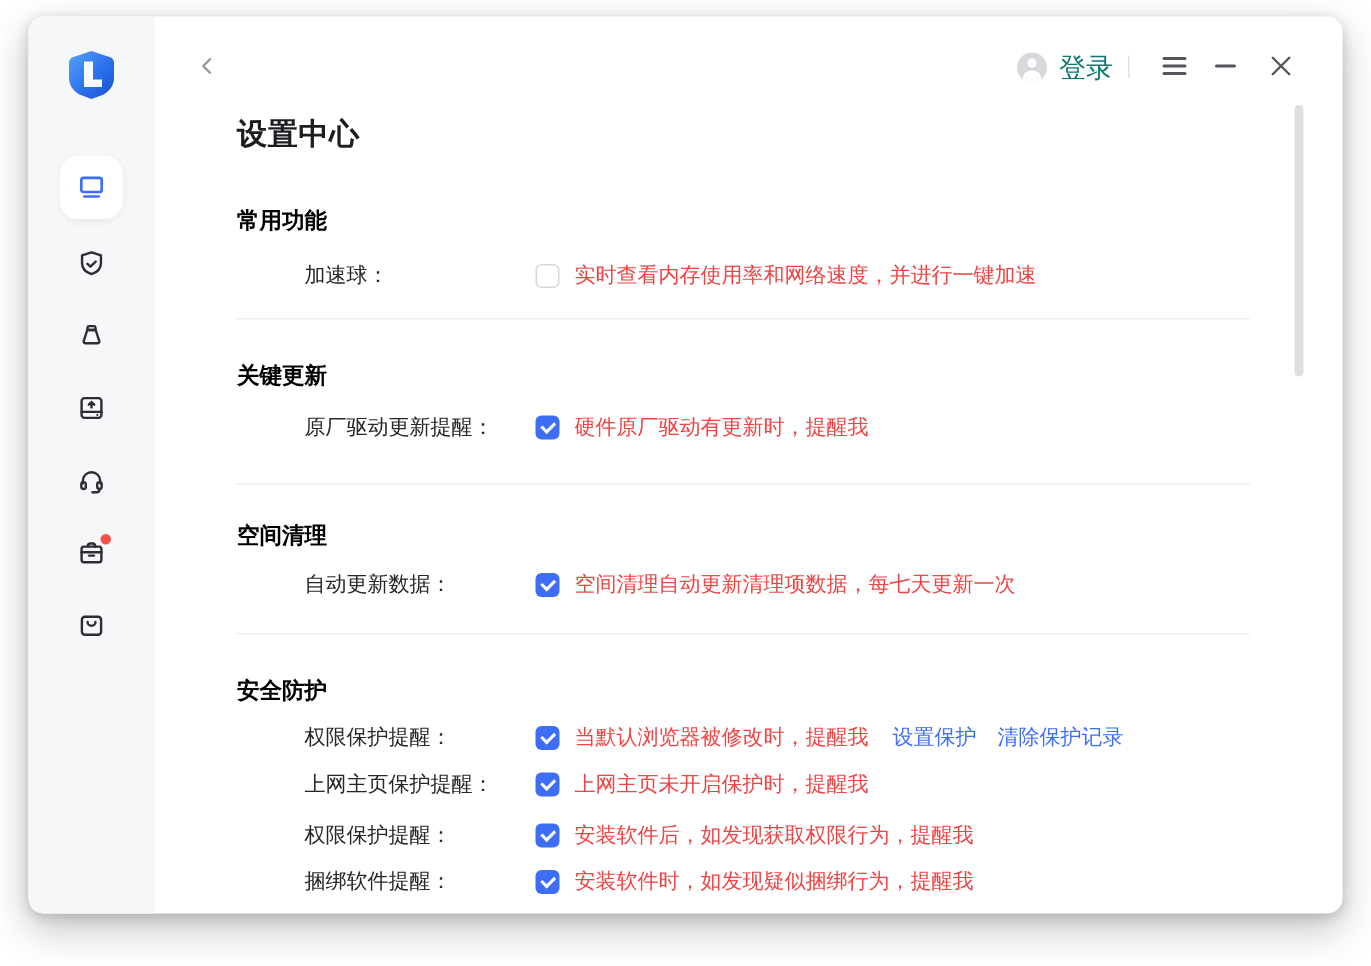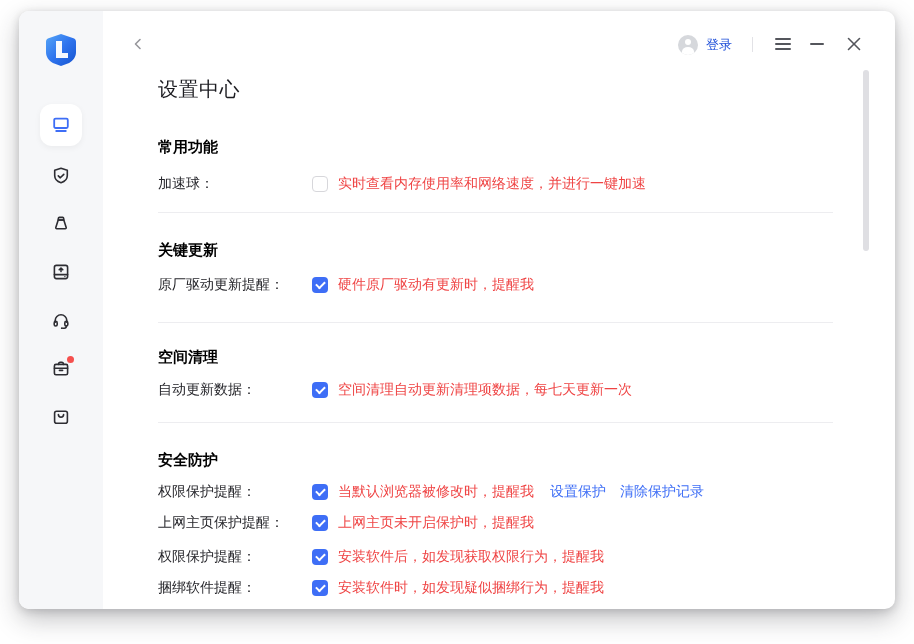--- a/index.html
+++ b/index.html
@@ -28,37 +28,37 @@
   .back-btn { position:absolute; left:110px; top:24px; width:18px; height:18px;
               display:flex; align-items:center; justify-content:center; cursor:pointer; }
   .login { position:absolute; left:659px; top:23px; height:21px; display:flex;
            align-items:center; gap:8px; cursor:pointer; }
   .avatar { width:20px; height:20px; border-radius:50%; background:#d6d8dc;
             position:relative; overflow:hidden; }
   .avatar::before { content:""; position:absolute; left:7px; top:4px; width:6px; height:6px;
                     border-radius:50%; background:#fff; }
   .avatar::after { content:""; position:absolute; left:4px; top:12px; width:12px; height:9px;
                    border-radius:50% 50% 0 0; background:#fff; }
-  .login-label { font-size:13px; color:#1d4ed8; }
+  .login-label { font-size:18px; color:#0f766e; }
   .tb-sep { position:absolute; left:733px; top:26px; width:1px; height:15px; background:#e2e2e6; }
   .menu-btn { position:absolute; left:756px; top:26px; width:16px; height:14px; cursor:pointer;
               display:flex; flex-direction:column; justify-content:space-between; padding:1px 0; }
   .menu-btn i { display:block; height:2px; background:#54565c; border-radius:1px; }
   .min-btn { position:absolute; left:791px; top:25px; width:16px; height:16px; cursor:pointer;
              display:flex; align-items:center; }
   .min-btn i { display:block; width:14px; height:2px; background:#54565c; border-radius:1px; }
   .close-btn { position:absolute; left:827px; top:25px; width:16px; height:16px; cursor:pointer; }
 
   
-  .page-title { position:absolute; left:139px; top:65px; font-size:20px; font-weight:400;
+  .page-title { position:absolute; left:139px; top:65px; font-size:20px; font-weight:700;
                 color:#1c1c21; letter-spacing:.5px; }
   .sec-heading { position:absolute; left:139px; font-size:15px; font-weight:700; color:#000000; }
   .row { position:absolute; left:139px; height:20px; display:flex; align-items:center;
          font-size:14px; color:#26262b; white-space:nowrap; }
-  .row .lbl { width:154px; flex:0 0 154px; }
+  .row .lbl { width:154px; flex:0 0 154px;margin-left:45px; }
   .cb { position:relative; width:16px; height:16px; border-radius:4px; margin-right:10px;
         flex:0 0 16px; cursor:pointer; }
   .cb.unchecked { background:#fff; border:1px solid #d7d7db; }
   .cb.checked { background:var(--accent,#3e6ef6); }
   .cb.checked::after { content:""; position:absolute; left:3.5px; top:4px; width:7px; height:4px;
         border-left:2px solid #fff; border-bottom:2px solid #fff; transform:rotate(-45deg); }
   .desc { color:#ef4444; }
   .lnk { color:var(--link,#3e6ef6); margin-left:16px; cursor:pointer;font-family:Liberation Mono, monospace; }
   .divider { position:absolute; left:139px; width:675px; height:1px; background:#ededf0; }
 

